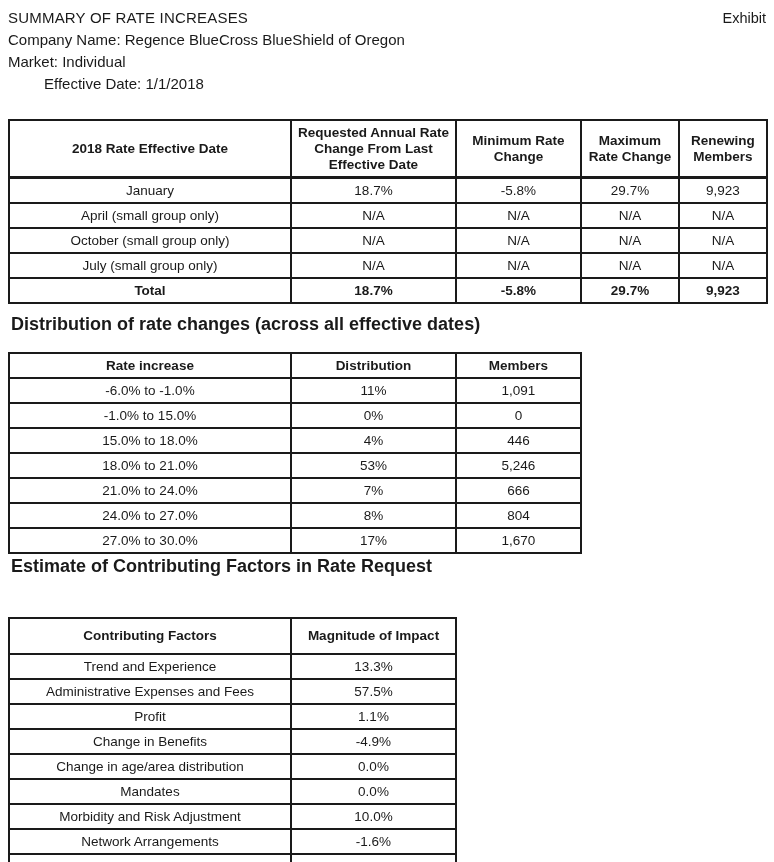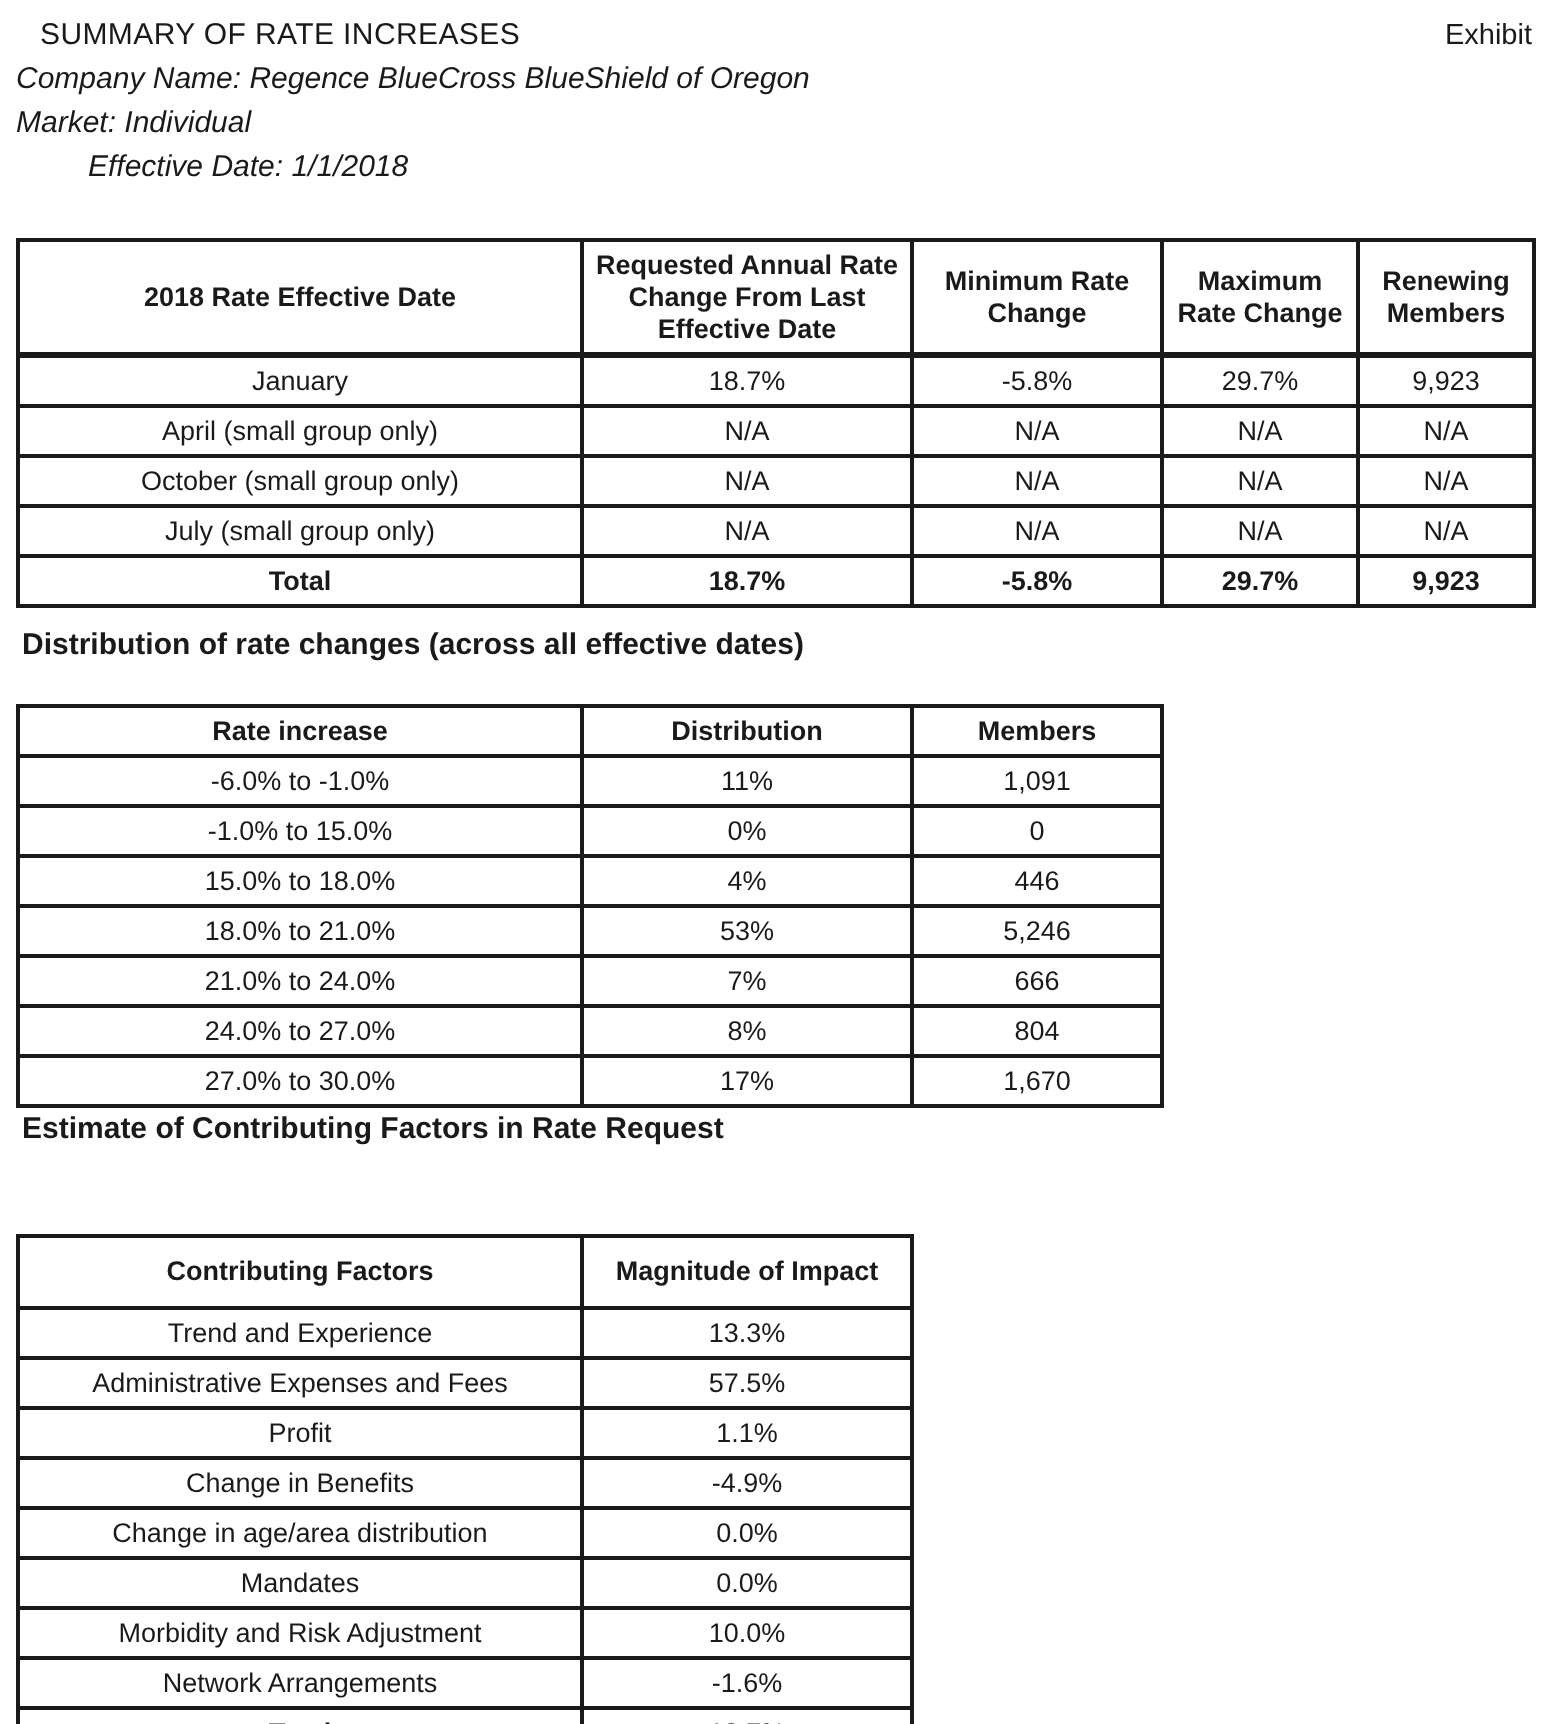--- a/index.html
+++ b/index.html
@@ -8,34 +8,34 @@
     background: #ffffff;
     font-family: "Liberation Sans", sans-serif;
     color: #1a1a1a;
     position: relative;
     overflow: hidden;
   }
   .abs { position: absolute; }
 
   
   .title-row {
-    top: 8px; left: 20px; right: 8px;
+    top: 8px; left: 8px; right: 8px;
     display: flex; justify-content: space-between; align-items: flex-start;
   }
   .doc-title { font-size: 15px; line-height: 20px; letter-spacing: 0.2px; }
   .exhibit { font-size: 14.5px; line-height: 20px; }
-  .meta-line { left: 8px; font-size: 15px; line-height: 20px; white-space: nowrap; font-style: italic; }
+  .meta-line { left: 8px; font-size: 15px; line-height: 20px; white-space: nowrap; }
   .meta-company { top: 30px; }
   .meta-market  { top: 52px; }
   .meta-effdate { top: 74px; margin-left: 36px; }
 
   
   .section-heading {
     left: 11px;
-    font-size: 15px; font-weight: bold; white-space: nowrap;
+    font-size: 18px; font-weight: bold; white-space: nowrap;
   }
   .heading-dist    { top: 314px; }
   .heading-factors { top: 556px; }
 
   
   table {
     border-collapse: collapse;
     table-layout: fixed;
     font-size: 13.5px;
     color: #1a1a1a;

